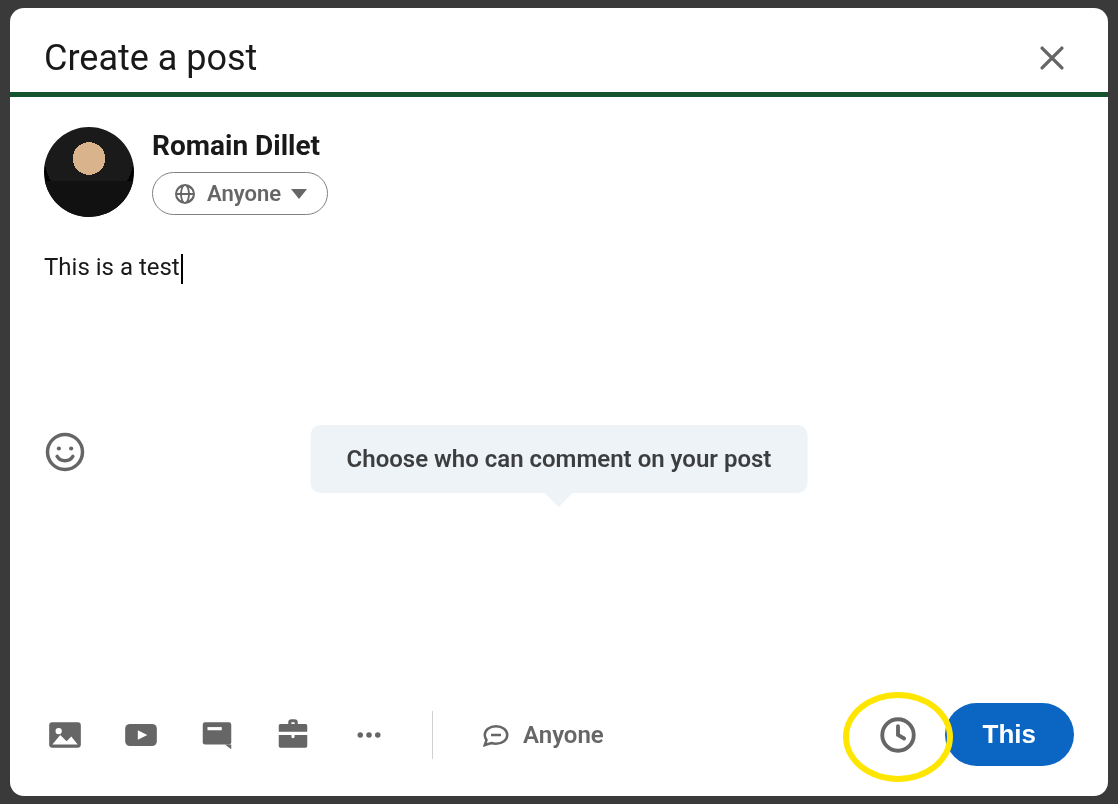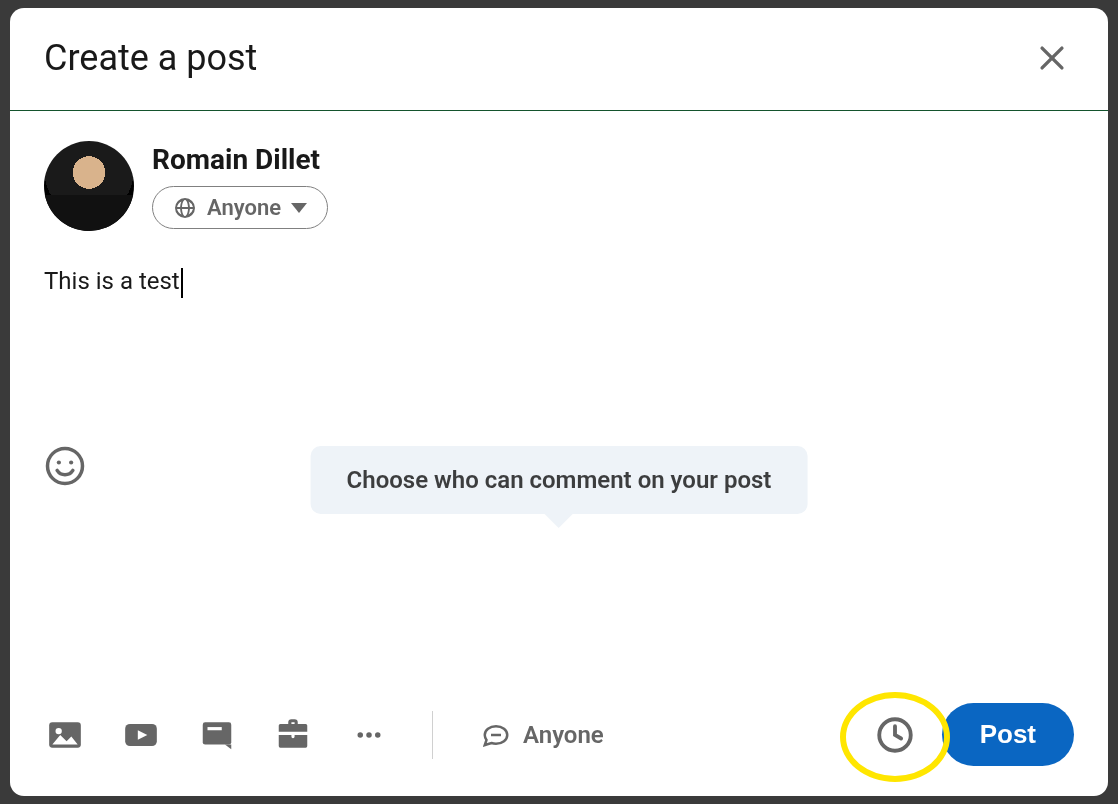--- a/index.html
+++ b/index.html
@@ -24,22 +24,22 @@
       border-radius: 14px;
       overflow: hidden;
       display: flex;
       flex-direction: column;
       position: relative;
     }
     .modal-header {
       display: flex;
       align-items: center;
       justify-content: space-between;
-      padding: 28px 34px 30px 34px;
-      border-bottom: 1px solid #14532d;
+      padding: 28px 34px 12px 34px;
+      border-bottom: 5px solid #14532d;
     }
     .modal-title {
       font-size: 36px;
       font-weight: 400;
       color: rgba(0,0,0,0.9);
     }
     .close-btn {
       width: 44px;
       height: 44px;
       display: flex;
@@ -128,21 +128,21 @@
       color: #666;
       cursor: pointer;
       display: flex;
       align-items: center;
       justify-content: center;
     }
     .tooltip-wrap {
       position: absolute;
       left: 50%;
       transform: translateX(-50%);
-      bottom: 165px;
+      bottom: 186px;
       z-index: 5;
     }
     .tooltip {
       background: #eef3f8;
       color: rgba(0,0,0,0.75);
       font-size: 24px;
       font-weight: 600;
       padding: 20px 36px;
       border-radius: 10px;
       white-space: nowrap;
@@ -338,16 +338,16 @@
     <div class="schedule-wrap">
       <div class="schedule-circle"></div>
       <div class="schedule-btn">
         <svg viewBox="0 0 24 24" fill="none" stroke="currentColor" stroke-width="2.2">
           <circle cx="12" cy="12" r="9"></circle>
           <path d="M12 7v5l3.5 2" stroke-linecap="round"></path>
         </svg>
       </div>
     </div>
 
-    <button class="post-btn">Post</button>
+    <button class="post-btn">This</button>
   </div>
 
 </div>
 
 </body></html>

